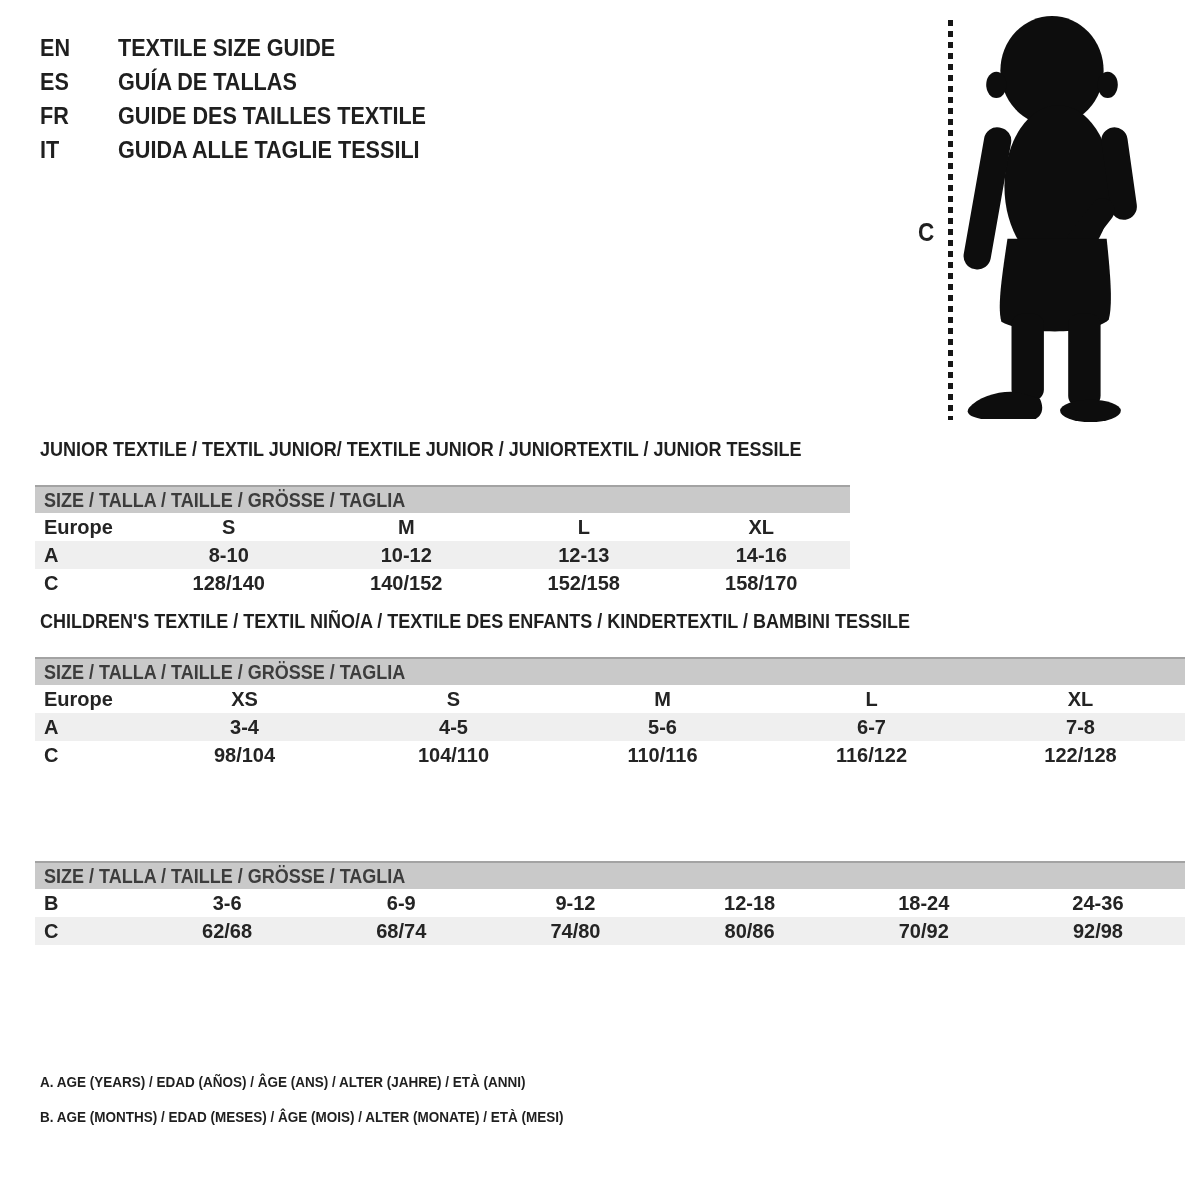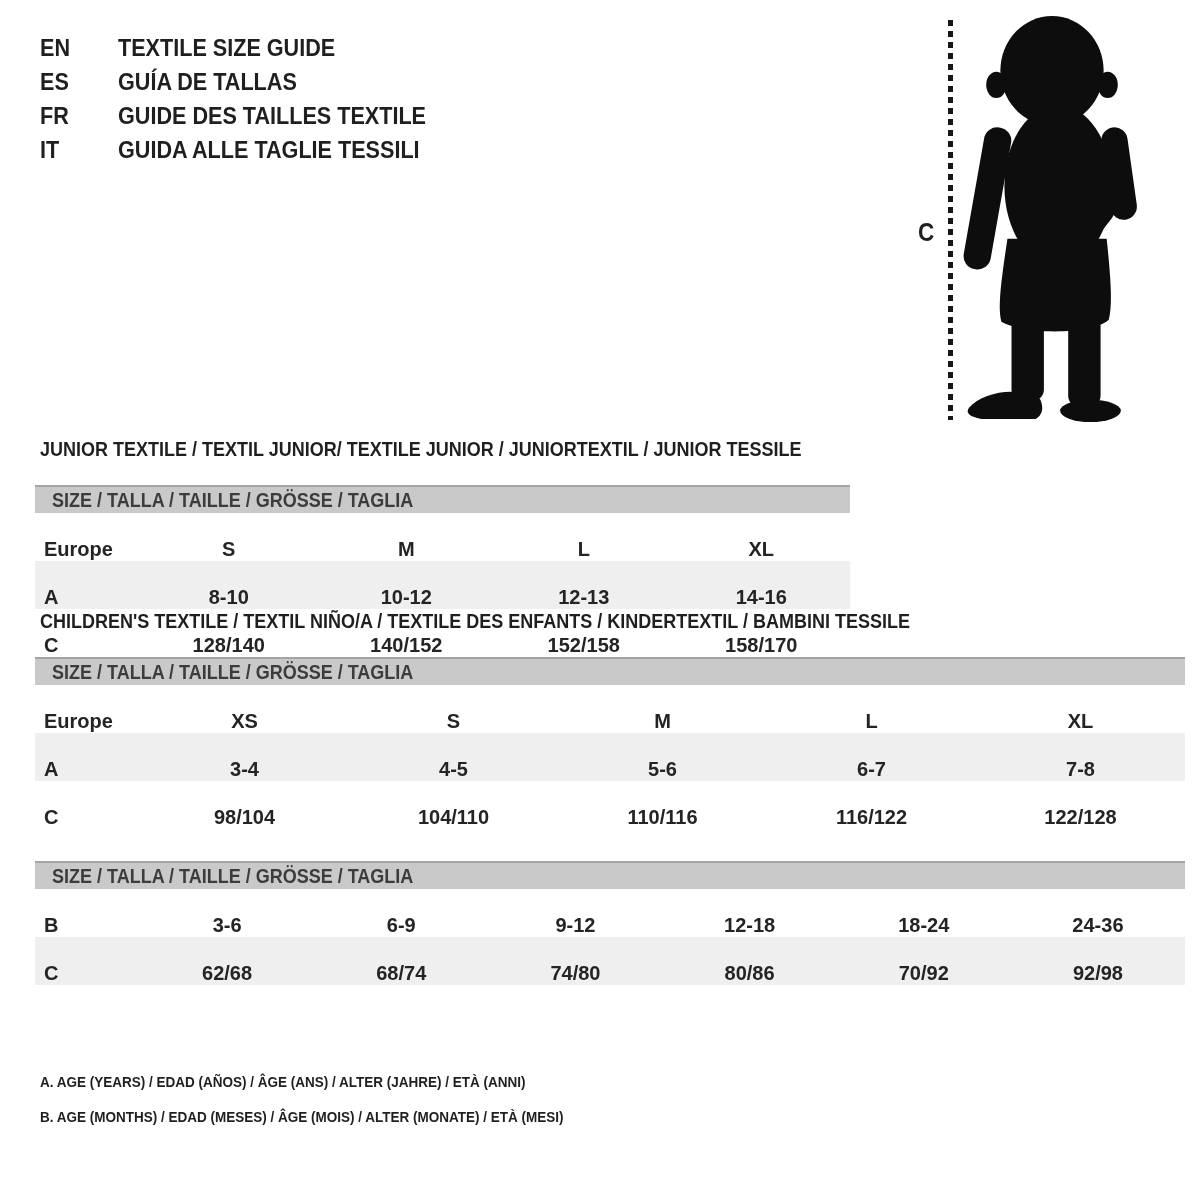--- a/index.html
+++ b/index.html
@@ -28,23 +28,23 @@
   .sec { position:absolute; left:40px; }
   .sec-junior   { top:432px; }
   .sec-children { top:604px; }
   .sec-babies   { top:843px; }
   .sec-heading .heading-line { font-size:20px; line-height:35px; height:35px; }
   .table { margin-top:18px; margin-left:-5px; }
   .sec-junior .table { width:815px; }
   .sec-children .table, .sec-babies .table { width:1150px; }
   .size-bar {
     height:28px; background:#c9c9c9; border-top:2px solid #a3a3a3; box-sizing:border-box;
-    display:flex; align-items:center; padding-left:17px; font-size:20px; color:#3c3c3c;
+    display:flex; align-items:center; padding-left:9px; font-size:20px; color:#3c3c3c;
   }
-  .trow { height:48px; display:flex; align-items:flex-end; font-size:20px; color:#242424; }
+  .trow { height:28px; display:flex; align-items:center; font-size:20px; color:#242424; }
   .rows .trow:nth-child(even) { background:#efefef; }
   .tlabel { flex:0 0 105px; width:105px; padding-left:9px; box-sizing:border-box; }
   .tcell { flex:1 1 0; text-align:center; }
 
   
   .legend { position:absolute; left:40px; top:1064px; }
   .legend-line { font-size:15px; line-height:35px; height:35px; }
 </style>
 </head>
 <body>

